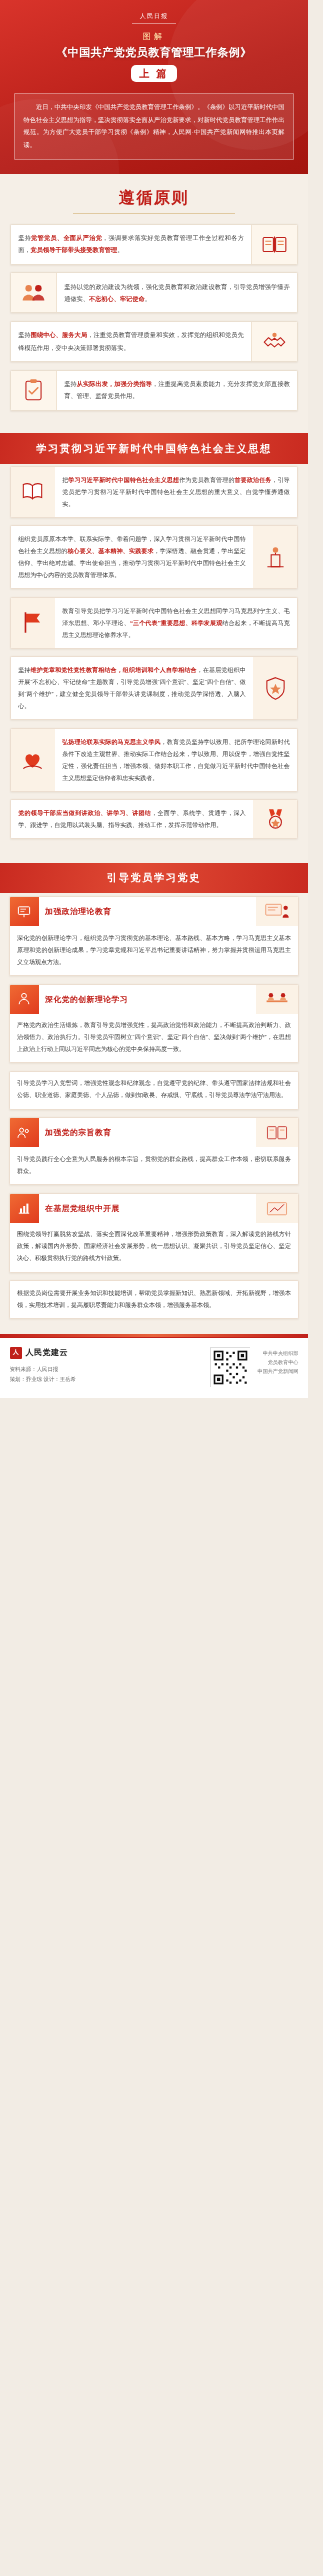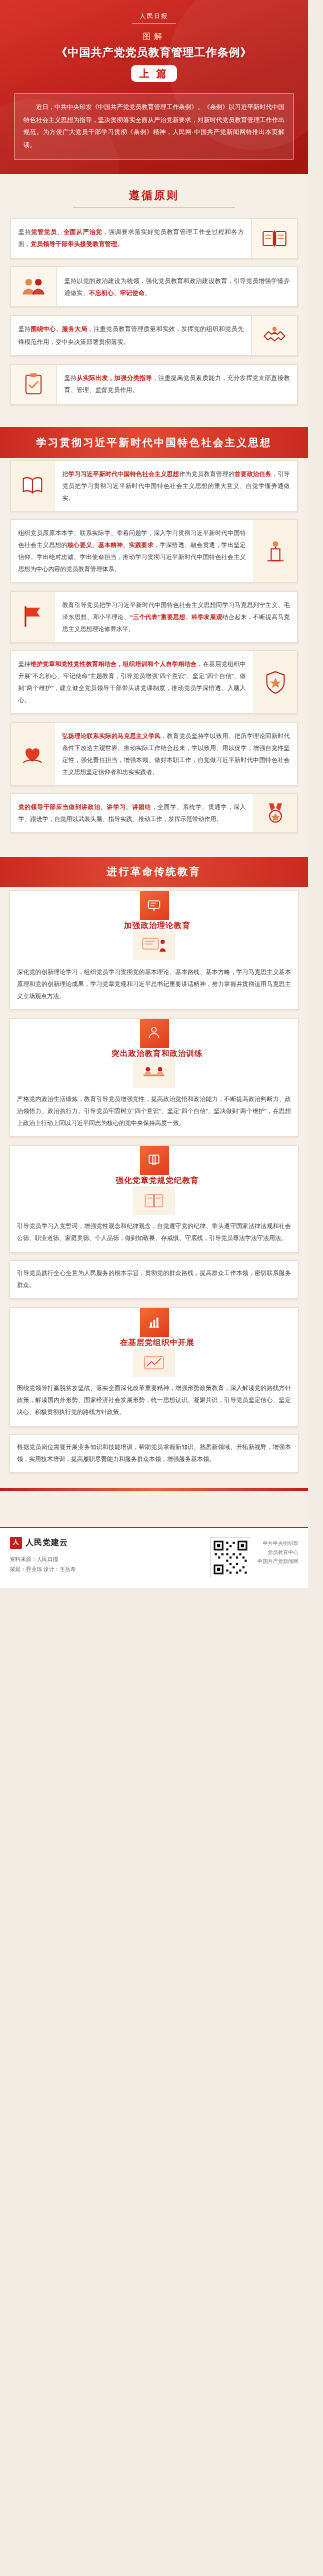--- a/index.html
+++ b/index.html
@@ -93,21 +93,21 @@
   
   .sec-head {
     position: relative;
     text-align: center;
     padding: 14px 0 8.6px;
   }
   .sec-head .bar {
     display: inline-block;
     position: relative;
     color: #c0201a;
-    font-size: 11px;
+    font-size: 16px;
     font-weight: bold;
     letter-spacing: 1.6px;
     font-family: "Liberation Serif", serif;
     padding: 0 5.4px;
   }
   .sec-head.ribbon {
     background: linear-gradient(100deg,#c92a20 0%,#e04a34 45%,#c92a20 100%);
     padding: 8.6px 0 7.5px;
     margin-top: 9.7px;
   }
@@ -171,21 +171,20 @@
     background: #fff;
     border: 0.5px solid #ecded0;
     margin-bottom: 7.5px;
     border-radius: 1.6px;
     box-shadow: 0 0.5px 1.6px rgba(150,120,90,.10);
     overflow: hidden;
   }
   .task-head {
     display: flex; align-items: center;
     padding: 0;
-    flex-direction: column;
   }
   .task-num {
     width: 29px; height: 29px;
     background: linear-gradient(145deg,#f06a33,#e03b1e);
     display:flex; align-items:center; justify-content:center;
     flex: none;
   }
   .task-title {
     flex: 1;
     padding-left: 6.5px;
@@ -204,21 +203,20 @@
   .task-body p { font-size: 6px; line-height: 2; text-align: justify; }
 
   
   .footer {
     background: #fff;
     border-top: 1.6px solid #c0201a;
     padding: 8.6px 9.7px 10.8px;
     display: flex;
     align-items: flex-start;
     gap: 8px;
-    margin-top: 36px;
   }
   .f-left { flex: 1; }
   .f-brand {
     display:flex; align-items:center; gap: 3.8px; margin-bottom: 5.4px;
   }
   .f-brand .fb-mark {
     width: 12px; height: 12px; background: #c0201a; border-radius: 1.1px;
     display:flex; align-items:center; justify-content:center;
     color:#fff; font-size: 6px; font-weight: bold;
   }
@@ -389,21 +387,21 @@
             <circle cx="25" cy="30" r="11" fill="none" stroke="#c0201a" stroke-width="2"></circle>
             <path d="M25 24l2.5 5 5.5.8-4 4 1 5.5-5-2.7-5 2.7 1-5.5-4-4 5.5-.8z" fill="#e8834f"></path>
             <path d="M17 20L13 6h8l3 9zM33 20L37 6h-8l-3 9z" fill="#e03b1e"></path>
           </svg>
       </div>
     </div>
 
   </div>
 
   <div class="sec-head ribbon">
-    <span class="bar">进行革命传统教育</span>
+    <span class="bar">引导党员学习党史</span>
   </div>
 
   <div class="tasks">
 
     <div class="task">
       <div class="task-head">
         <div class="task-num">
           <svg width="16" height="16" viewBox="0 0 40 40">
               <rect x="6" y="7" width="28" height="19" rx="2" fill="none" stroke="#fff" stroke-width="2.5"></rect>
               <line x1="11" y1="13" x2="25" y2="13" stroke="#fff" stroke-width="2"></line>
@@ -428,60 +426,61 @@
     </div>
 
     <div class="task">
       <div class="task-head">
         <div class="task-num">
           <svg width="16" height="16" viewBox="0 0 40 40">
               <circle cx="20" cy="12" r="6" fill="none" stroke="#fff" stroke-width="2.5"></circle>
               <path d="M8 33c0-7 5-12 12-12s12 5 12 12" fill="none" stroke="#fff" stroke-width="2.5"></path>
             </svg>
         </div>
-        <div class="task-title">突出政治教育和政治训练</div>
+        <div class="task-title">深化党的创新理论学习</div>
         <div class="task-img">
           <svg width="26" height="19.4" viewBox="0 0 60 44">
               <rect x="6" y="26" width="48" height="4" fill="#e8834f"></rect>
               <circle cx="16" cy="14" r="5" fill="#c0201a"></circle>
               <circle cx="44" cy="14" r="5" fill="#c0201a"></circle>
               <path d="M9 26c0-5 3-8 7-8s7 3 7 8z" fill="#f0a070"></path>
               <path d="M37 26c0-5 3-8 7-8s7 3 7 8z" fill="#f0a070"></path>
             </svg>
         </div>
       </div>
       <div class="task-body">
         <p>严格党内政治生活锻炼，教育引导党员增强党性，提高政治觉悟和政治能力，不断提高政治判断力、政治领悟力、政治执行力。引导党员牢固树立“四个意识”、坚定“四个自信”、坚决做到“两个维护”，在思想上政治上行动上同以习近平同志为核心的党中央保持高度一致。</p>
       </div>
     </div>
 
     <div class="task">
+      <div class="task-body">
+        <p>引导党员学习入党誓词，增强党性观念和纪律观念，自觉遵守党的纪律、带头遵守国家法律法规和社会公德、职业道德、家庭美德、个人品德，做到知敬畏、存戒惧、守底线，引导党员尊法学法守法用法。</p>
+      </div>
+    </div>
+
+    <div class="task">
       <div class="task-head">
         <div class="task-num">
           <svg width="16" height="16" viewBox="0 0 40 40">
-              <path d="M8 8h11a4 4 0 014 4v20a4 4 0 00-4-4H8z" fill="none" stroke="#fff" stroke-width="2.5"></path>
-              <path d="M32 8H21a4 4 0 00-4 4v20a4 4 0 014-4h11z" fill="none" stroke="#fff" stroke-width="2.5"></path>
-            </svg>
-        </div>
-        <div class="task-title">强化党章党规党纪教育</div>
+              <circle cx="14" cy="13" r="5" fill="none" stroke="#fff" stroke-width="2.5"></circle>
+              <circle cx="27" cy="15" r="4" fill="none" stroke="#fff" stroke-width="2.5"></circle>
+              <path d="M5 32c0-6 4-10 9-10s9 4 9 10" fill="none" stroke="#fff" stroke-width="2.5"></path>
+            </svg>
+        </div>
+        <div class="task-title">加强党的宗旨教育</div>
         <div class="task-img">
           <svg width="26" height="19.4" viewBox="0 0 60 44">
-              <rect x="10" y="8" width="40" height="28" rx="2" fill="#fdece0" stroke="#e8834f" stroke-width="1.6"></rect>
-              <line x1="30" y1="8" x2="30" y2="36" stroke="#c0201a" stroke-width="2"></line>
-              <line x1="15" y1="16" x2="26" y2="16" stroke="#e8834f" stroke-width="1.6"></line>
-              <line x1="34" y1="16" x2="45" y2="16" stroke="#e8834f" stroke-width="1.6"></line>
-            </svg>
-        </div>
-      </div>
-      <div class="task-body">
-        <p>引导党员学习入党誓词，增强党性观念和纪律观念，自觉遵守党的纪律、带头遵守国家法律法规和社会公德、职业道德、家庭美德、个人品德，做到知敬畏、存戒惧、守底线，引导党员尊法学法守法用法。</p>
-      </div>
-    </div>
-
-    <div class="task">
+              <rect x="8" y="8" width="20" height="28" rx="2" fill="#fdece0" stroke="#c0201a" stroke-width="1.8"></rect>
+              <rect x="32" y="8" width="20" height="28" rx="2" fill="#fdece0" stroke="#c0201a" stroke-width="1.8"></rect>
+              <line x1="13" y1="16" x2="23" y2="16" stroke="#e8834f" stroke-width="1.6"></line>
+              <line x1="37" y1="16" x2="47" y2="16" stroke="#e8834f" stroke-width="1.6"></line>
+            </svg>
+        </div>
+      </div>
       <div class="task-body">
         <p>引导党员践行全心全意为人民服务的根本宗旨，贯彻党的群众路线，提高群众工作本领，密切联系服务群众。</p>
       </div>
     </div>
 
 
     <div class="task">
       <div class="task-head">
         <div class="task-num">
           <svg width="16" height="16" viewBox="0 0 40 40">

